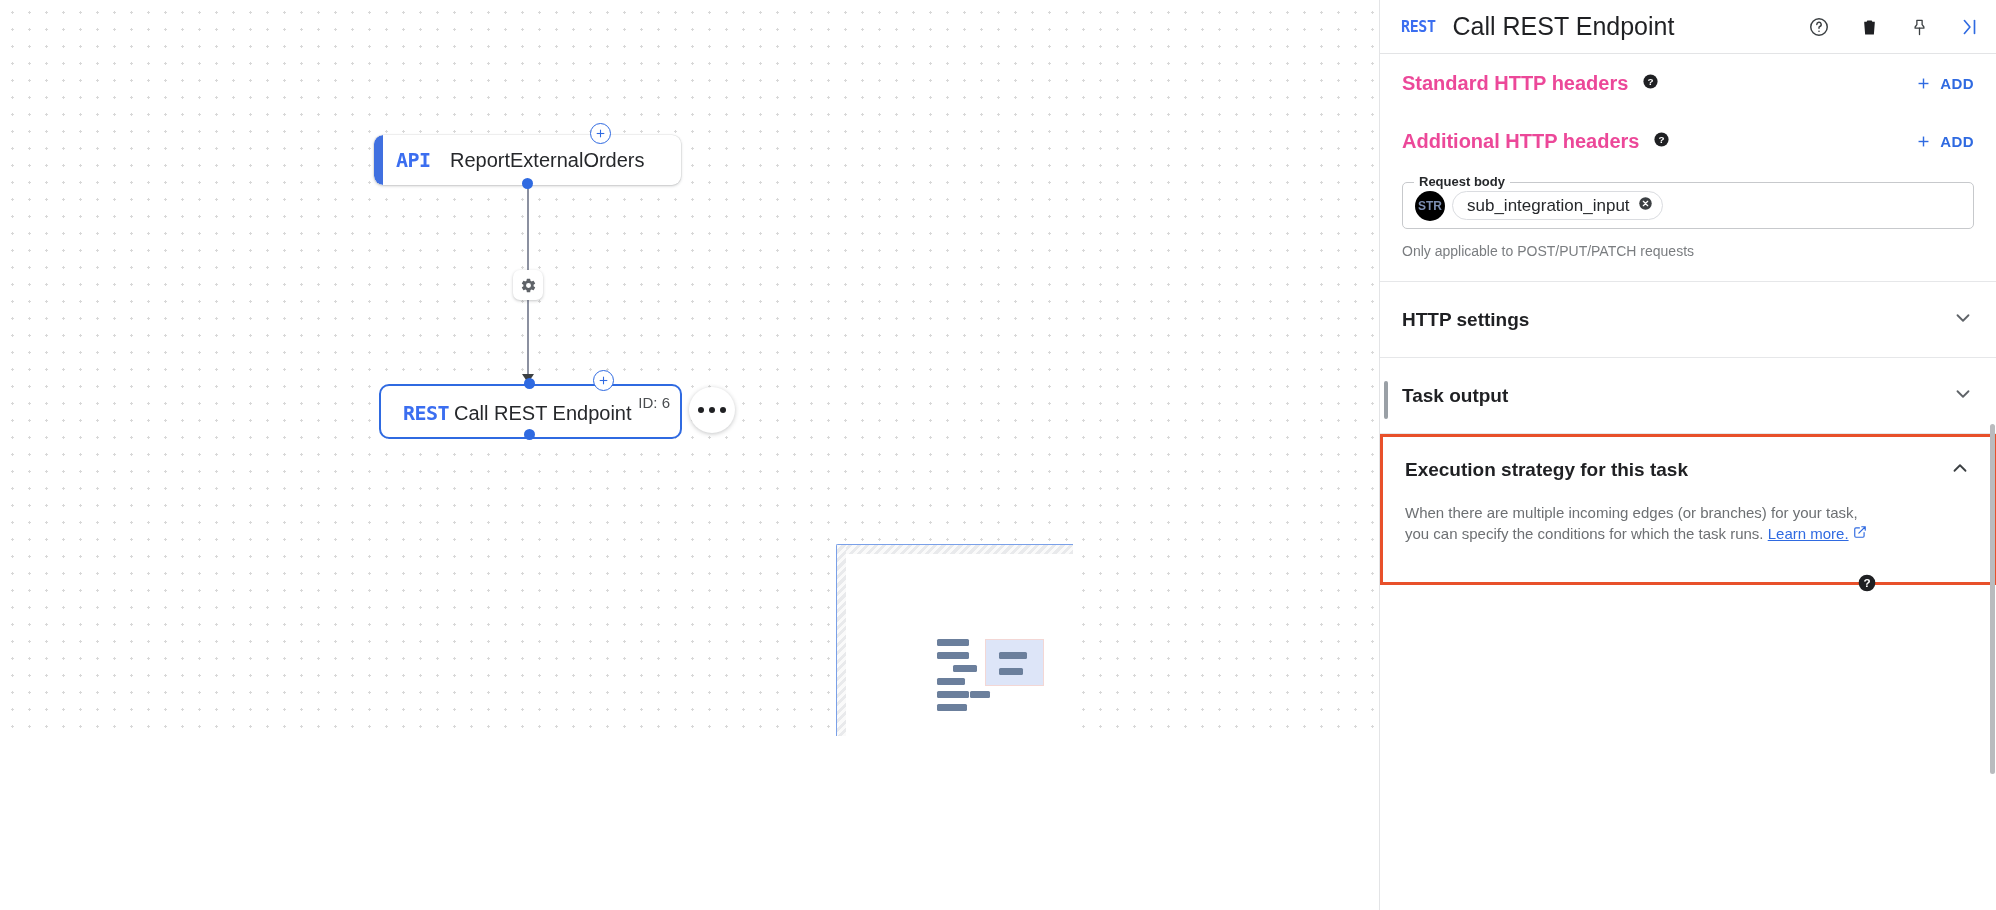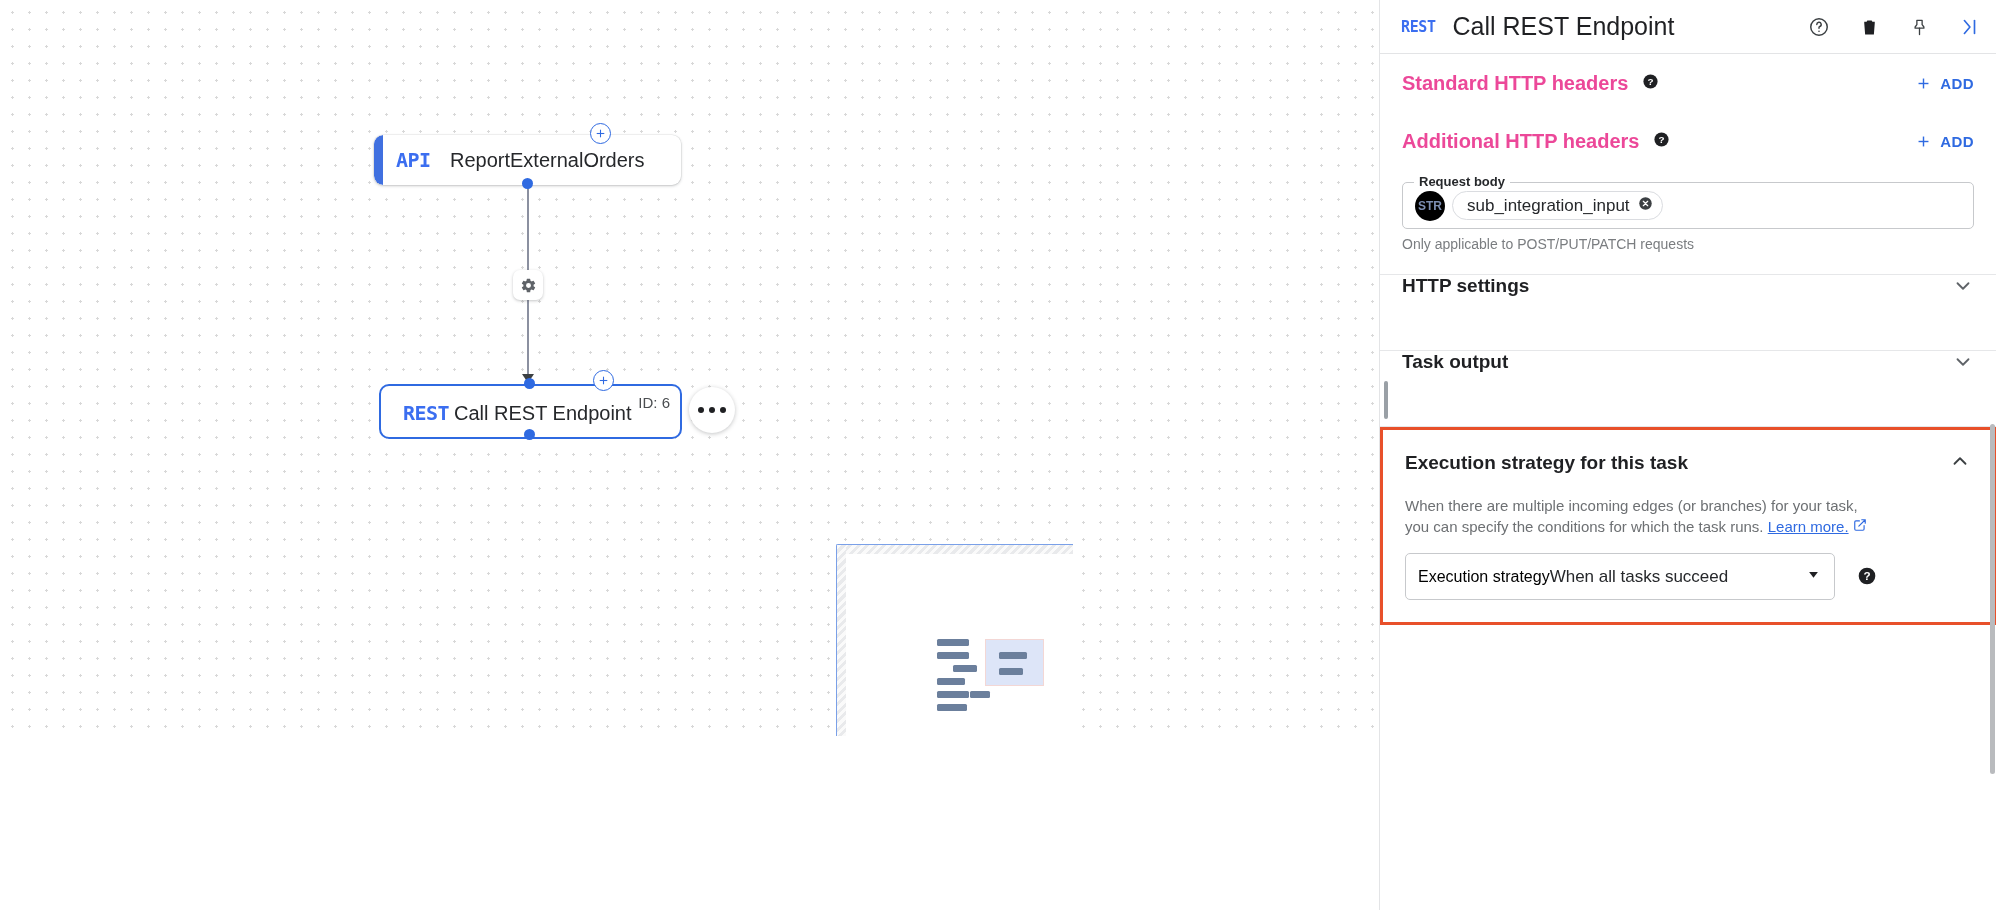--- a/index.html
+++ b/index.html
@@ -216,30 +216,30 @@
     flex: 0 0 auto;
   }
   .chip {
     margin-left: 7px;
     height: 29px; border: 1px solid #dadce0; border-radius: 15px;
     display: flex; align-items: center; gap: 8px;
     padding: 0 9px 0 14px;
     font-size: 17px; color: #26282b; text-align: right;
   }
   .helper {
-    margin: 7px 22px 0 22px;
+    margin: 14px 22px 0 22px;
     font-size: 14px; color: #7a7d80;
   }
   .divider { height: 1px; background: #e6e7e9; margin-top: 22px; }
 
   .section {
     position: relative;
     padding: 0 22px;
     height: 76px;
-    display: flex; 
+    display: flex; align-items: center;
     border-bottom: 1px solid #e6e7e9;
   }
   .section .stitle { font-size: 19px; font-weight: 700; color: #1f2023; }
   .section .spacer { flex: 1; }
 
   #exec-strategy-section {
     position: relative;
     border: 3px solid #e8502a;
     margin-top: 0;
     padding: 0;
@@ -466,29 +466,20 @@
           <span>you can specify the conditions for which the task runs.</span>
           <a class="link" href="#">Learn more.</a>
           <span>
             <svg width="14" height="14" viewBox="0 0 24 24" fill="none" stroke="#2f6ae1" stroke-width="2" stroke-linecap="round" stroke-linejoin="round">
               <path d="M19 13v6a2 2 0 0 1-2 2H5a2 2 0 0 1-2-2V7a2 2 0 0 1 2-2h6"></path>
               <path d="M15 3h6v6M10 14L21 3"></path>
             </svg>
           </span>
         </div>
         <div style="position:relative;">
-          <div class="select-field">
-            <span class="legend">Execution strategy</span>
-            <span class="val">When all tasks succeed</span>
-            <span class="caret">
-              <svg width="15" height="15" viewBox="0 0 24 24" fill="#1f2023">
-                  <path d="M5 8h14l-7 9z"></path>
-                </svg>
-            </span>
-          </div>
           <span class="select-help">
             <svg width="20" height="20" viewBox="0 0 24 24" fill="#1f2023">
               <circle cx="12" cy="12" r="10"></circle>
               <text x="12" y="17" font-size="14" font-weight="700" fill="#fff" text-anchor="middle" font-family="Liberation Sans, sans-serif">?</text>
             </svg>
           </span>
         </div>
       </div>
     </div>
 

